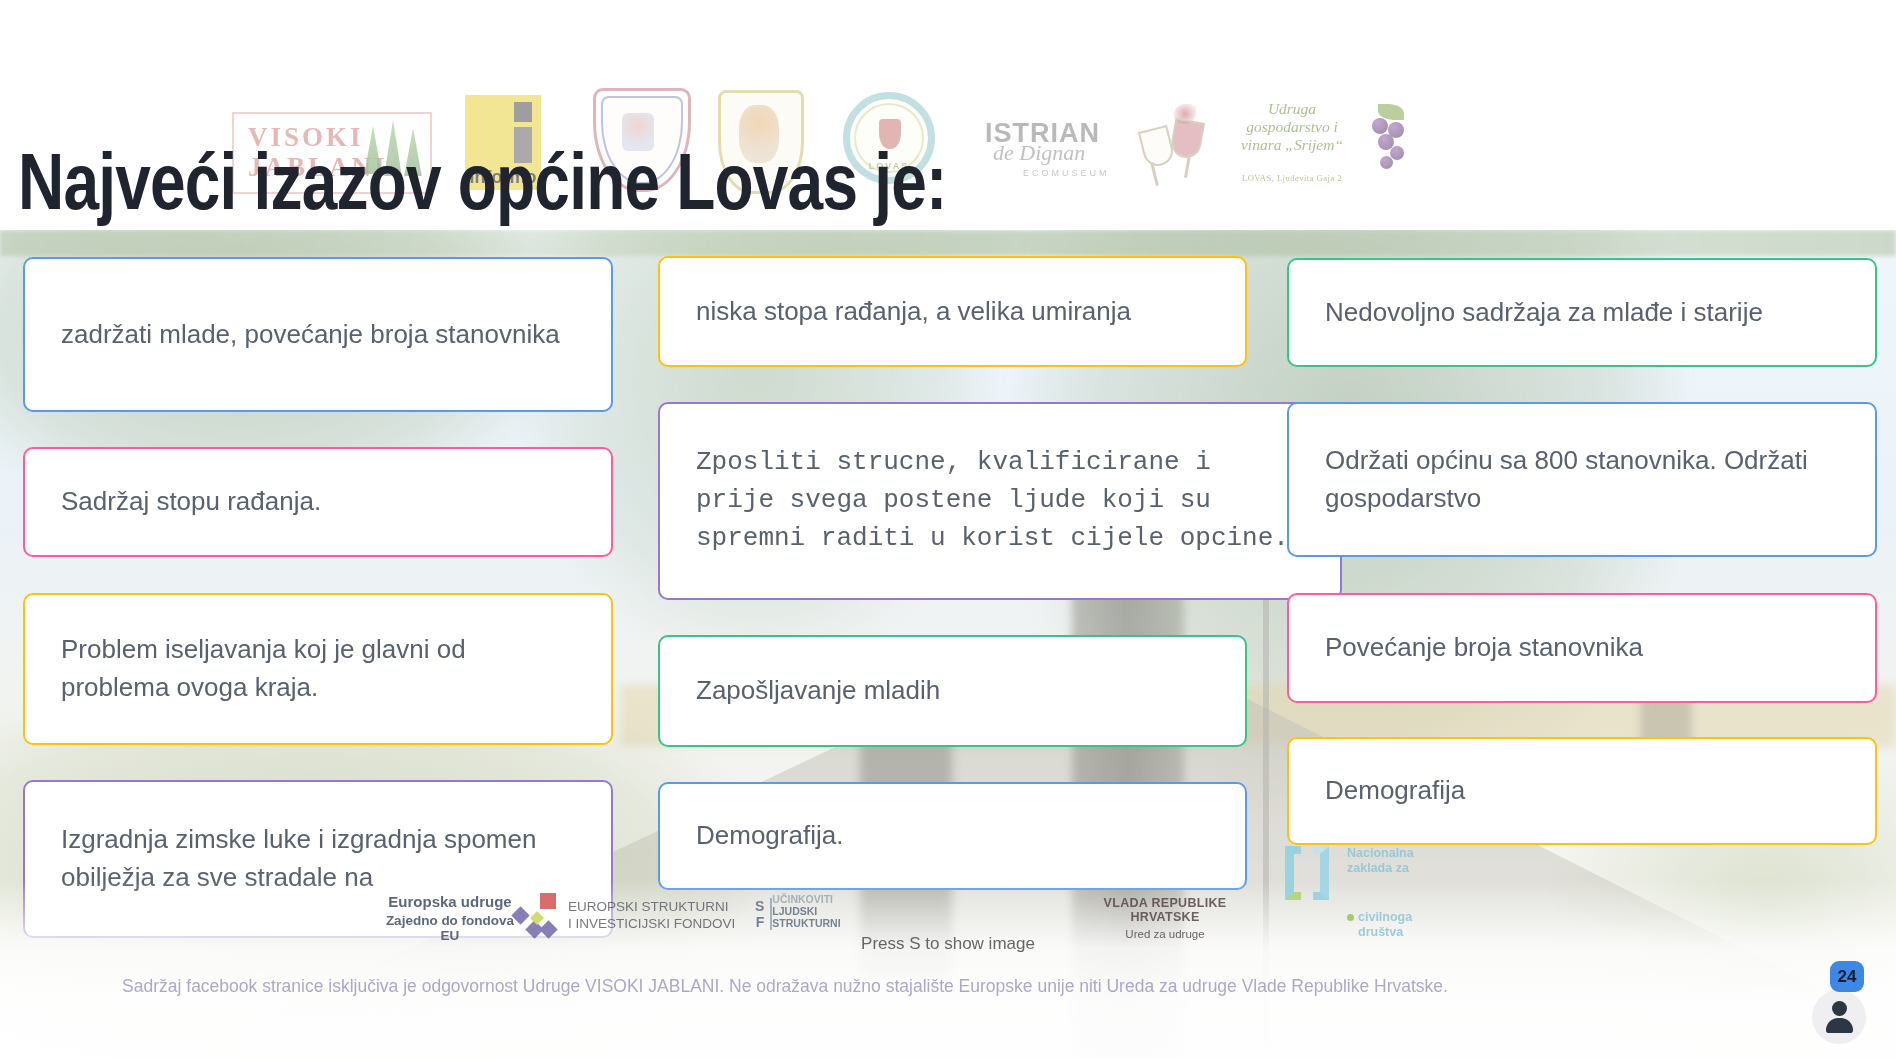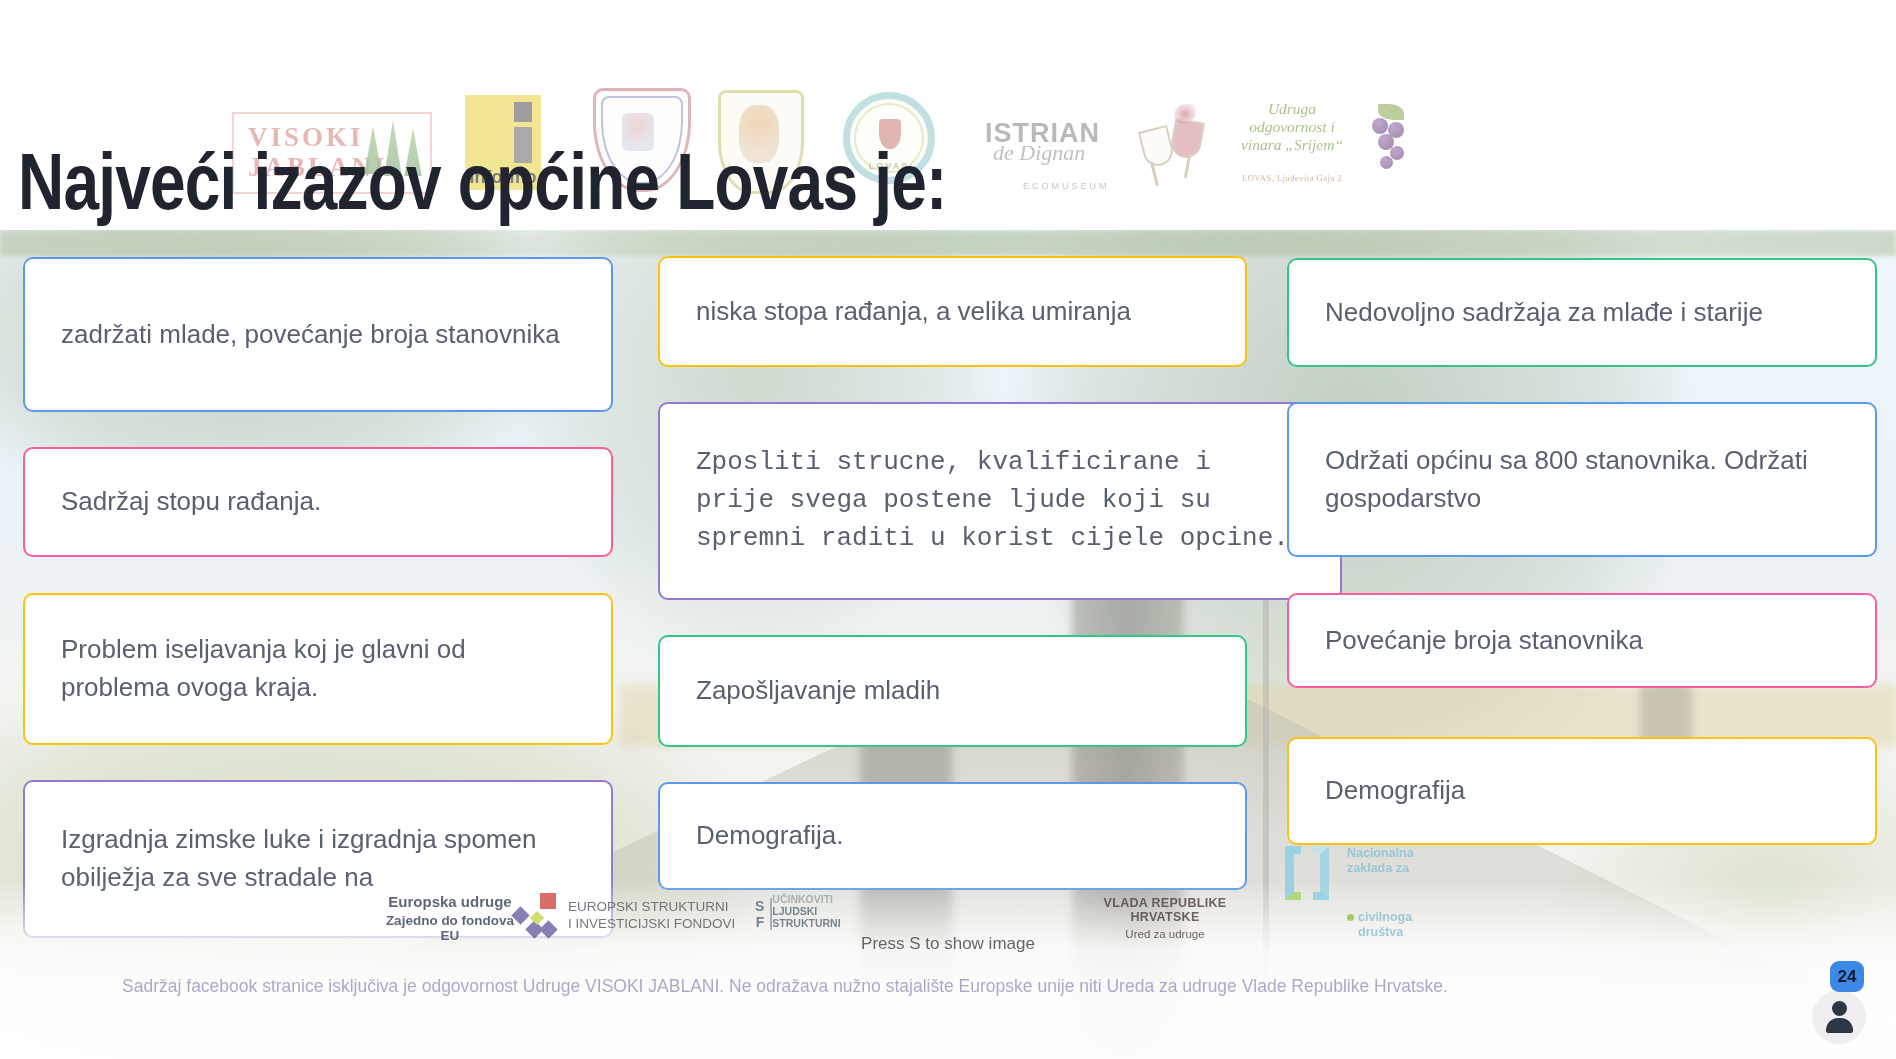--- a/index.html
+++ b/index.html
@@ -61,21 +61,21 @@
   .lg-crest{left:718px;top:90px;width:80px;height:98px;opacity:.5;border:3px solid #c4bd62;background:#fbf9ee;
     border-radius:8px 8px 34px 34px/8px 8px 52px 52px;}
   .lg-crest .fig{position:absolute;left:18px;top:12px;width:40px;height:58px;background:radial-gradient(circle at 50% 30%,rgba(220,150,70,.75),rgba(170,120,60,.35) 75%);border-radius:40%;}
   .lg-ring{left:843px;top:92px;width:92px;height:92px;opacity:.5;border:7px solid #86c2c6;border-radius:50%;background:#fdfdf4;box-sizing:border-box;}
   .lg-ring .in2{position:absolute;left:4px;top:4px;right:4px;bottom:4px;border:2px solid #cbd98f;border-radius:50%;}
   .lg-ring .crest{position:absolute;left:29px;top:20px;width:22px;height:30px;background:#b54a45;border-radius:4px 4px 10px 10px/4px 4px 16px 16px;opacity:.8;}
   .lg-ring .rlbl{position:absolute;left:0;bottom:6px;width:100%;text-align:center;font-size:9px;letter-spacing:2px;color:#7e9a4e;font-weight:700;}
   .lg-istrian{left:985px;top:120px;width:120px;height:72px;opacity:.62;color:#8f8f8f;}
   .lg-istrian .l1{font-weight:700;font-size:27px;letter-spacing:1px;line-height:26px;}
   .lg-istrian .l2{font-family:"Liberation Serif","DejaVu Serif",serif;font-style:italic;font-size:22px;margin-top:-6px;margin-left:8px;color:#9a9a9a;}
-  .lg-istrian .l3{font-size:9px;letter-spacing:3px;margin-top:15px;margin-left:38px;color:#a5a5a5;}
+  .lg-istrian .l3{font-size:9px;letter-spacing:3px;margin-top:2px;margin-left:38px;color:#a5a5a5;}
   .lg-wine{left:1140px;top:102px;width:66px;height:88px;opacity:.55;}
   .lg-wine .g1,.lg-wine .g2{position:absolute;width:26px;height:34px;border:2px solid #b9a98f;border-radius:0 0 16px 16px;background:rgba(250,247,235,.7);}
   .lg-wine .g1{left:2px;top:26px;transform:rotate(-14deg);}
   .lg-wine .g2{left:32px;top:18px;transform:rotate(10deg);background:rgba(165,40,55,.55);}
   .lg-wine .s1,.lg-wine .s2{position:absolute;width:3px;height:24px;background:#b9a98f;}
   .lg-wine .s1{left:13px;top:60px;transform:rotate(-14deg);}
   .lg-wine .s2{left:46px;top:52px;transform:rotate(10deg);}
   .lg-wine .splash{position:absolute;left:34px;top:2px;width:22px;height:20px;background:radial-gradient(circle,rgba(170,35,55,.7),rgba(170,35,55,.15) 75%);border-radius:50% 30% 55% 40%;}
   .lg-udruga{left:1212px;top:100px;width:160px;height:88px;opacity:.7;color:#85a65c;
     font-family:"Liberation Serif","DejaVu Serif",serif;font-style:italic;text-align:center;}
@@ -181,21 +181,21 @@
   </div>
   <div class="lg lg-wine">
     <div class="splash"></div>
     <div class="g1"></div>
     <div class="g2"></div>
     <div class="s1"></div>
       <div class="s2"></div>
   </div>
   <div class="lg lg-udruga">
     <div class="u">Udruga</div>
-    <div class="u">odgovornost i</div>
+    <div class="u">gospodarstvo i</div>
     <div class="u">vinara „Srijem“</div>
     <div class="tiny">LOVAS, Ljudevita Gaja 2</div>
   </div>
   <div class="lg lg-grapes">
     <div class="leaf"></div>
     <div class="b" style="left:4px;top:14px;width:16px;height:16px;"></div>
     <div class="b" style="left:20px;top:18px;width:16px;height:16px;"></div>
     <div class="b" style="left:10px;top:30px;width:16px;height:16px;"></div>
     <div class="b" style="left:22px;top:42px;width:14px;height:14px;"></div>
     <div class="b" style="left:12px;top:52px;width:13px;height:13px;"></div>
@@ -230,21 +230,21 @@
 <div class="card" style="left: 658px; top: 782px; width: 589px; height: 108px; border-color: rgb(91, 154, 232);">
     <span>Demografija.</span>
   </div>
 
 <div class="card" style="left: 1287px; top: 258px; width: 590px; height: 109px; border-color: rgb(53, 198, 135);">
     <span>Nedovoljno sadržaja za mlađe i starije</span>
   </div>
 <div class="card" style="left: 1287px; top: 402px; width: 590px; height: 155px; border-color: rgb(91, 154, 232);">
     <span>Održati općinu sa 800 stanovnika. Održati gospodarstvo</span>
   </div>
-<div class="card" style="left: 1287px; top: 593px; width: 590px; height: 95px; border-color: rgb(255, 92, 157); text-align: center;">
+<div class="card" style="left: 1287px; top: 593px; width: 590px; height: 110px; border-color: rgb(255, 92, 157); text-align: center;">
     <span>Povećanje broja stanovnika</span>
   </div>
 <div class="card" style="left: 1287px; top: 737px; width: 590px; height: 108px; border-color: rgb(253, 194, 14);">
     <span>Demografija</span>
   </div>
 
 <div class="fade"></div>
 
 <div class="footer">
   <div class="f-eu">

